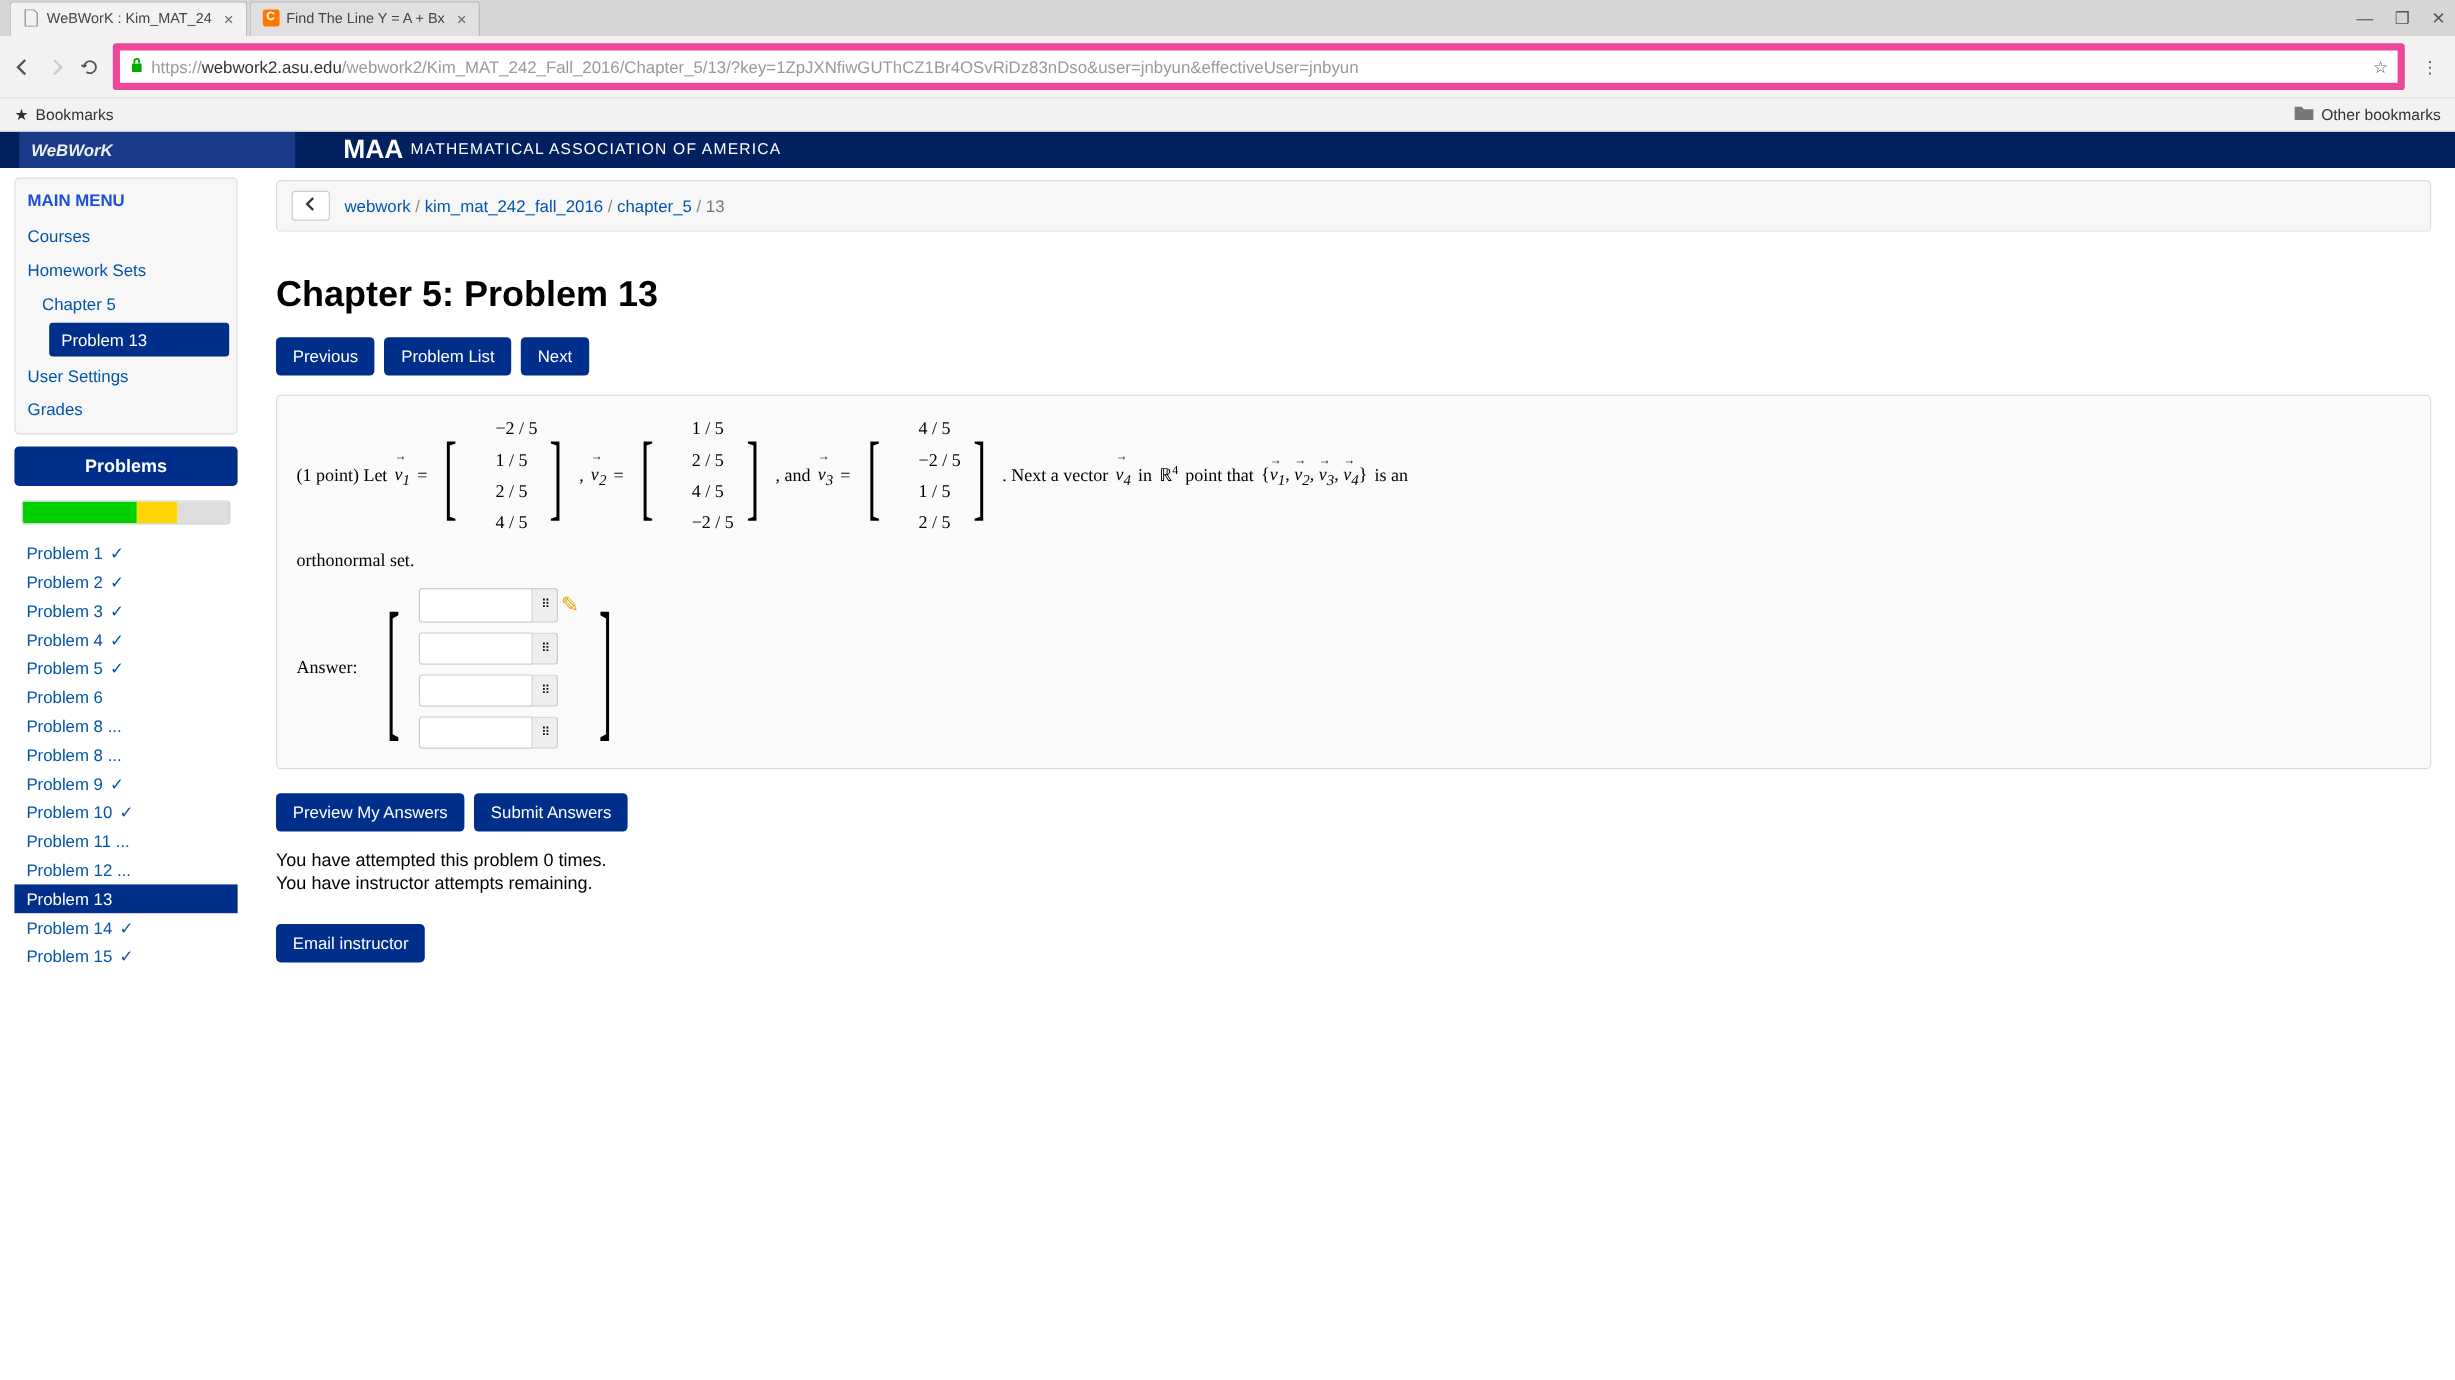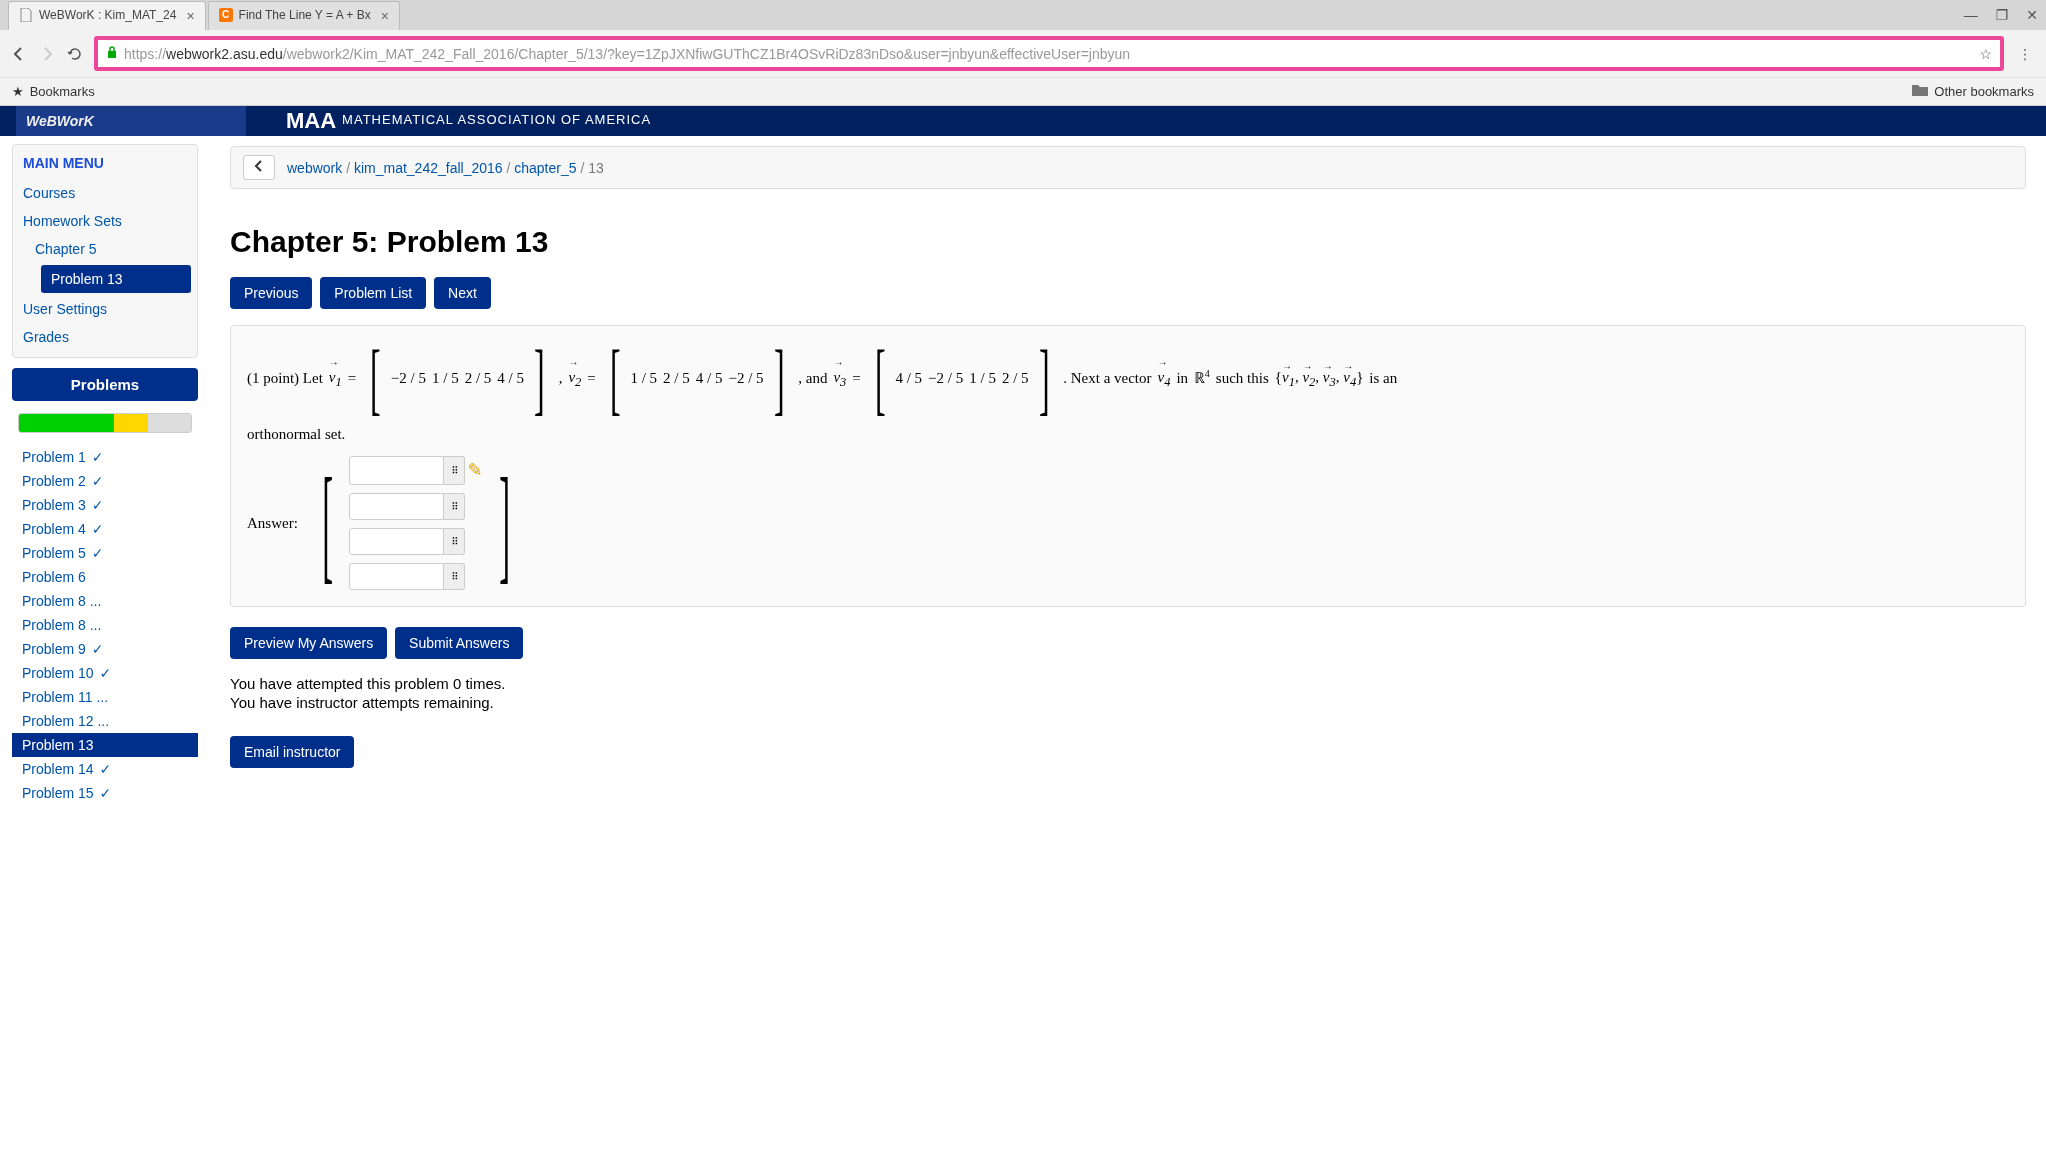--- a/index.html
+++ b/index.html
@@ -11,21 +11,21 @@
 .tab { display: flex; align-items: flex-start; gap: 6px; background: #f2f2f2; padding: 6px 10px; border-radius: 3px 3px 0 0; margin-right: 2px; max-width: 200px; font-size: 12px; color: #444; border: 1px solid #bbb; border-bottom: none; height: 29px; cursor: pointer;}
 .tab.inactive { background: #e0e0e0; }
 .tab .favicon { width: 14px; height: 14px; display: inline-flex; align-items: center; justify-content: center; }
 .tab-close { color: #666; font-size: 14px; margin-left: 4px; }
 .window-controls { position: absolute; right: 8px; top: 0; height: 30px; display: flex; align-items: center; gap: 18px; }
 .window-controls span { color: #555; font-size: 14px; cursor: pointer; }
 
 .address-bar { display: flex; align-items: center; padding: 6px 10px; gap: 10px; }
 .nav-btn { width: 18px; height: 18px; display: flex; align-items: center; justify-content: center; color: #555; cursor: pointer; }
 .nav-btn.disabled { color: #bbb; }
-.url-box { flex: 1; display: flex; align-items: center; background: #fff; border: 4px solid #ec4899; border-radius: 3px; padding: 5px 8px; gap: 6px; color: #333; font-size: 14px; }
+.url-box { flex: 1; display: flex; align-items: center; background: #fff; border: 6px solid #ec4899; border-radius: 3px; padding: 5px 8px; gap: 6px; color: #333; font-size: 14px; }
 .url-gray { color: #999; }
 .url-black { color: #333; }
 .star { color: #555; margin-left: 6px; }
 .kebab { color: #555; padding: 0 4px; cursor: pointer;}
 
 .bookmarks-bar { display: flex; align-items: center; justify-content: space-between; padding: 6px 12px; border-top: 1px solid #e0e0e0; }
 .bookmarks-bar .bm-left, .bookmarks-bar .bm-right { display: flex; align-items: center; gap: 6px; color: #333; font-size: 13px; cursor: pointer;}
 
 
 .maa-header { background: #002060; color: #fff; height: 30px; display: flex; align-items: center; padding: 0 16px; overflow: hidden; }
@@ -67,21 +67,21 @@
 
 h1 { font-size: 30px; font-weight: bold; margin-bottom: 18px; }
 
 .btn { background: #002f8b; color: #fff; border: none; padding: 8px 14px; border-radius: 4px; font-size: 14px; cursor: pointer; margin-right: 4px;}
 .btn-row { margin-bottom: 16px; }
 
 .problem-box { border: 1px solid #ddd; background: #fafafa; border-radius: 4px; padding: 16px; margin-bottom: 20px; font-family: Georgia, serif; font-size: 15px; line-height: 1.6;}
 .math-row { display: flex; align-items: center; flex-wrap: wrap; gap: 6px; margin-bottom: 8px;}
 .vector { display: inline-flex; align-items: center; }
 .bracket { font-size: 80px; font-weight: 100; font-family: 'Times New Roman', serif; transform: scaleX(0.4); line-height: 0.9;}
-.vec-col { display: flex; flex-direction: row; align-items: flex-start; gap: 2px; }
+.vec-col { display: flex; flex-direction: column; align-items: flex-start; gap: 2px; margin-left: 22px; }
 .vec-col span { padding: 0 2px; font-family: 'Times New Roman', serif;}
 .vec-var { font-style: italic; font-family: 'Times New Roman', serif; position: relative;}
 .vec-var::before { content: '→'; position: absolute; top: -11px; left: 0; font-size: 10px; font-style: normal;}
 .r4 { font-family: 'Times New Roman', serif; }
 .r4 sup { font-size: 10px; }
 
 .answer-row { display: flex; align-items: center; gap: 8px; margin-top: 10px;}
 .answer-vec { display: flex; align-items: center;}
 .answer-bracket { font-family: 'Times New Roman', serif; font-size: 130px; font-weight: 100; transform: scaleX(0.25); line-height: 0.85;}
 .answer-col { display: flex; flex-direction: column; gap: 8px; }
@@ -272,21 +272,21 @@
               <span>−2 / 5</span>
               <span>1 / 5</span>
               <span>2 / 5</span>
             </span>
           <span class="bracket">]</span>
         </span>
         <span>. Next a vector </span>
         <span class="vec-var">v<sub>4</sub></span>
         <span> in </span>
         <span class="r4"><span>ℝ</span><sup>4</sup></span>
-        <span> such this </span>
+        <span> point that </span>
         <span>{<span class="vec-var">v<sub>1</sub></span>, <span class="vec-var">v<sub>2</sub></span>, <span class="vec-var">v<sub>3</sub></span>, <span class="vec-var">v<sub>4</sub></span>}</span>
         <span> is an</span>
       </div>
       <div>orthonormal set.</div>
 
       <div class="answer-row">
         <span>Answer:</span>
         <span class="answer-vec">
           <span class="answer-bracket">[</span>
           <span class="answer-col">

